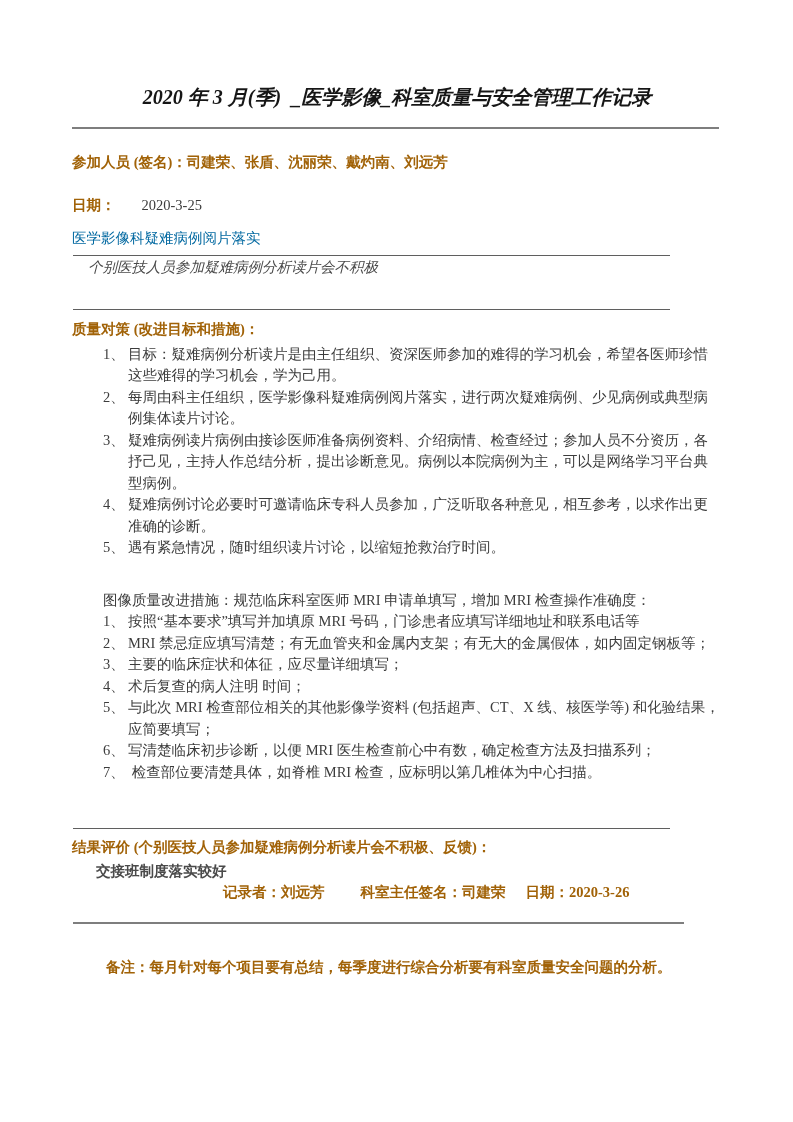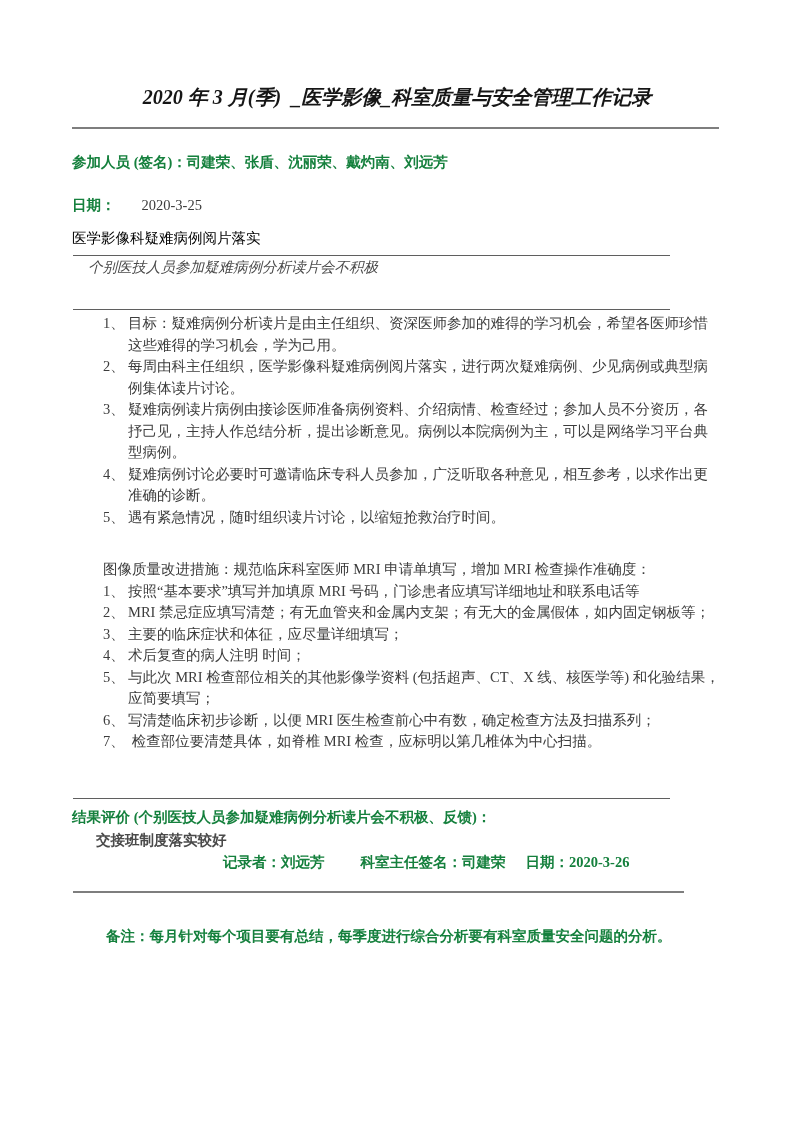--- a/index.html
+++ b/index.html
@@ -28,25 +28,25 @@
     font-style: italic;
   }
   .rule { border: 0; border-top: 2px solid #7e7e7e; height: 0; }
   .rule-1 { margin-top: 17px; width: 647px; }
   .rule-thin { border-top: 1px solid #5f5f5f; }
   .rule-2 { margin-top: 5px; width: 597px; margin-left: 1px; }
   .rule-3 { margin-top: 31px; width: 597px; margin-left: 1px; }
   .rule-4 { margin-top: 45px; width: 597px; margin-left: 1px; }
   .rule-5 { margin-top: 18px; width: 611px; margin-left: 1px; }
   .line { font-size: 14.5px; line-height: 21.5px; }
-  .bold { font-weight: bold; color: #15803d; }
+  .bold { font-weight: bold; color: #a16207; }
   .participants { margin-top: 23px; }
   .date-row { margin-top: 21px; }
   .date-row .value { font-weight: normal; color: #3c3c3c; margin-left: 26px; }
-  .subject { margin-top: 12px; color: #000000; }
+  .subject { margin-top: 12px; color: #0369a1; }
   .section-heading { margin-top: 7px; }
   .status-content { margin-top: 1px; padding-left: 16px; color: #4a4a4a; font-style: italic; }
   .cm-heading { margin-top: 9px; }
   .num-list { margin-top: 3px; list-style: none; }
   .num-list li { display: flex; }
   .num-list .li-num { width: 25px; flex: 0 0 25px; }
   .num-list .li-text { flex: 1; white-space: pre-wrap; }
   .cm-list { padding-left: 31px; }
   .mri-block { margin-top: 31px; padding-left: 31px; }
   .mri-intro { white-space: pre-wrap; }
@@ -72,20 +72,21 @@
   <p class="line date-row"><span class="bold">日期：</span><span class="value">2020-3-25</span></p>
 
   <p class="line subject">医学影像科疑难病例阅片落实</p>
 
   <div class="rule rule-thin rule-2"></div>
 
   <p class="line status-content">个别医技人员参加疑难病例分析读片会不积极</p>
 
   <div class="rule rule-thin rule-3"></div>
 
+  <h2 class="line bold cm-heading">质量对策 (改进目标和措施)：</h2>
   <ol class="line num-list cm-list">
     <li>
         <span class="li-num">1、</span>
         <div class="li-text">目标：疑难病例分析读片是由主任组织、资深医师参加的难得的学习机会，希望各医师珍惜这些难得的学习机会，学为己用。</div>
       </li>
     <li>
         <span class="li-num">2、</span>
         <div class="li-text">每周由科主任组织，医学影像科疑难病例阅片落实，进行两次疑难病例、少见病例或典型病例集体读片讨论。</div>
       </li>
     <li>

